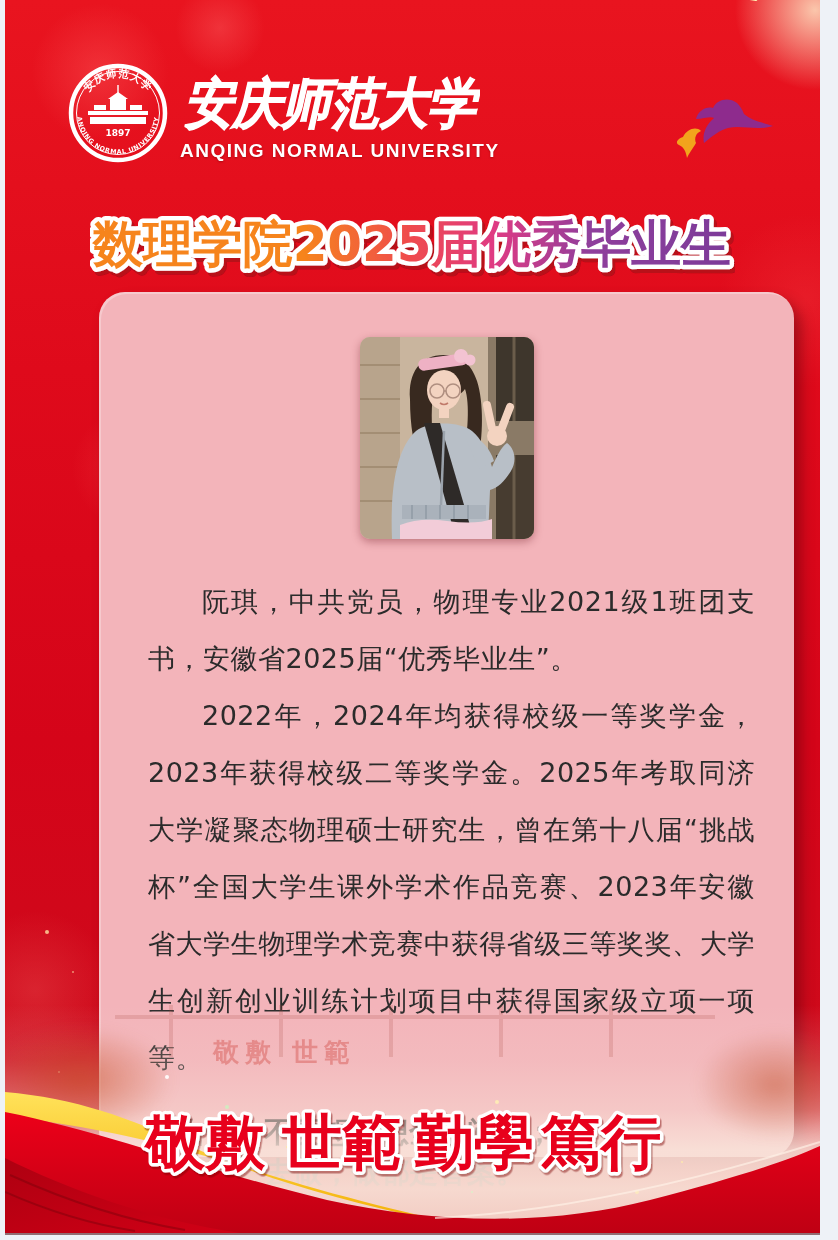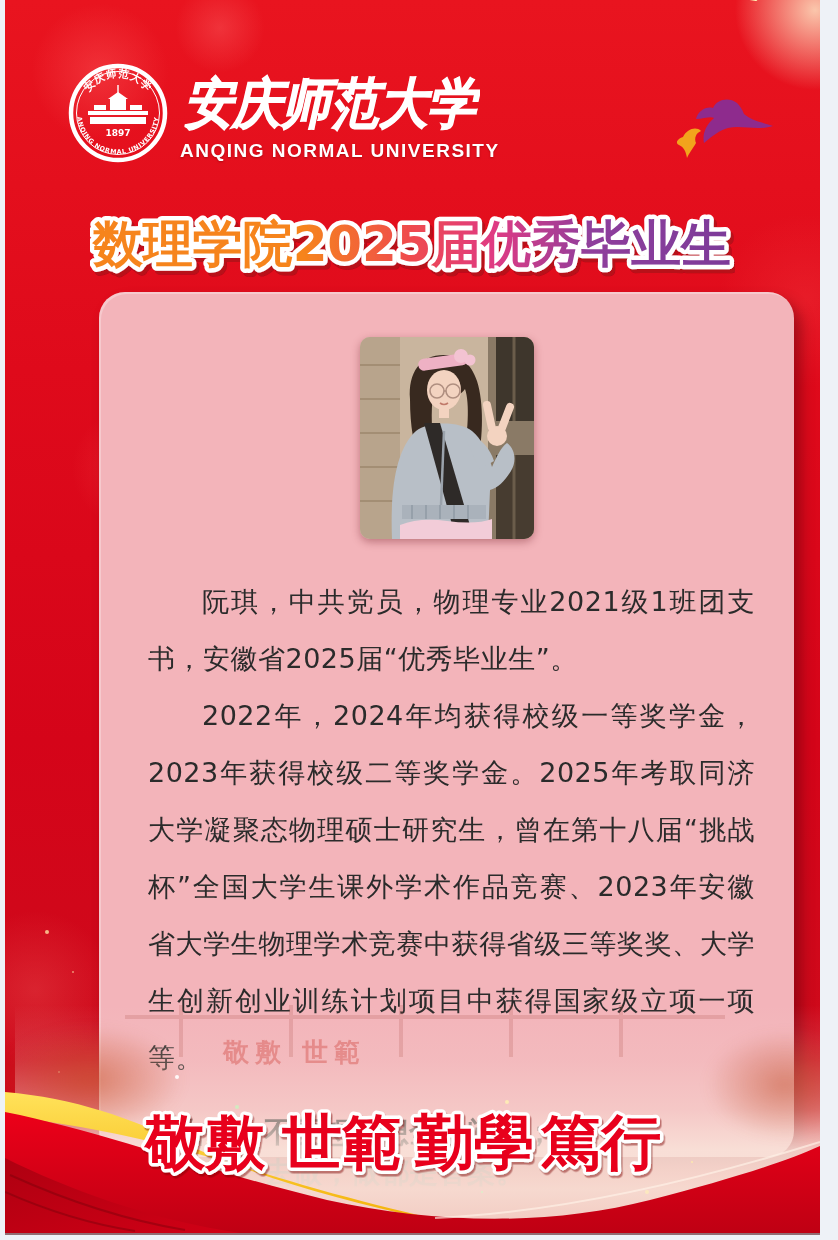--- a/index.html
+++ b/index.html
@@ -70,21 +70,20 @@
   .campus-band{
     position:absolute;left:0;top:1005px;width:815px;height:228px;z-index:3;
     background:linear-gradient(180deg,
       rgba(244,206,200,0) 0px,
       rgba(245,210,203,.20) 55px,
       rgba(247,219,210,.50) 105px,
       rgba(249,228,218,.88) 145px,
       rgba(248,225,214,.96) 185px,
       rgba(243,210,200,.95) 228px);
     pointer-events:none;
-    margin-left:10px;
   }
   .tree-blob{position:absolute;border-radius:50%;filter:blur(6px);}
   .tree-left{left:-20px;top:20px;width:190px;height:110px;
     background:radial-gradient(ellipse at center, rgba(196,72,30,.55), rgba(196,72,30,0) 70%);}
   .tree-right{left:690px;top:25px;width:160px;height:110px;
     background:radial-gradient(ellipse at center, rgba(190,70,32,.5), rgba(190,70,32,0) 70%);}
   .building-sil{
     position:absolute;left:110px;top:0px;width:600px;height:52px;opacity:.18;
     background:
       linear-gradient(180deg, transparent 0 10px, #a6433a 10px 14px, transparent 14px),

